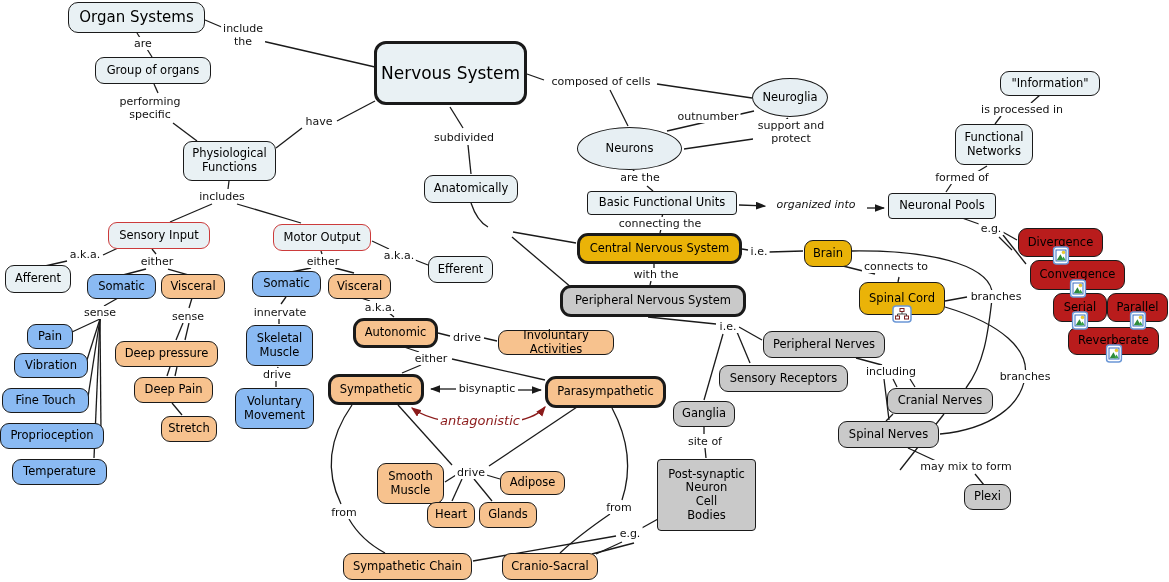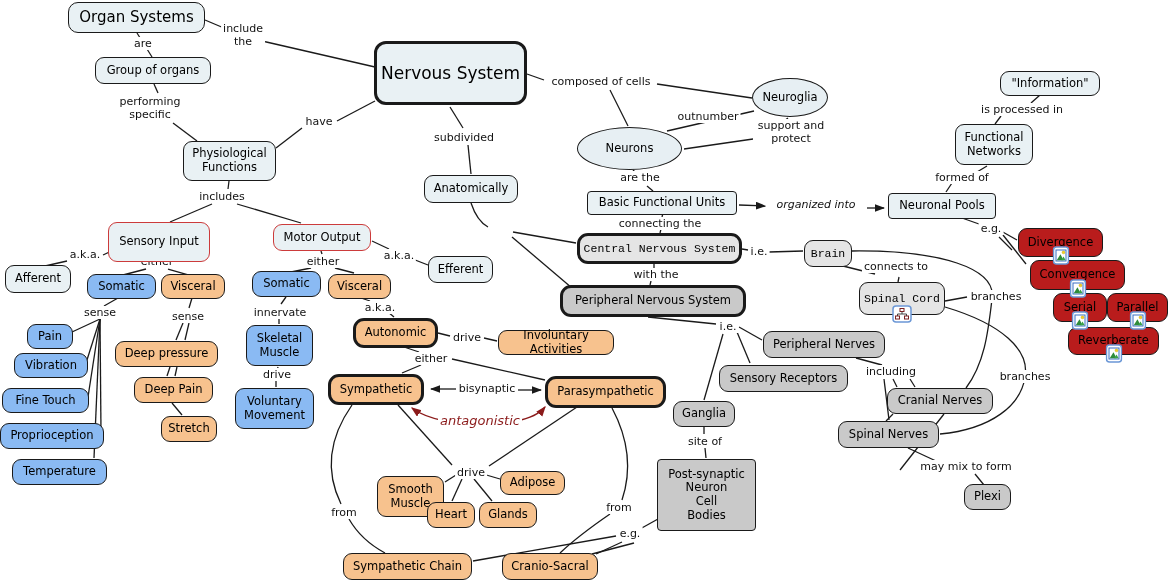--- a/index.html
+++ b/index.html
@@ -11,21 +11,21 @@
           color:#111;background:#fff;text-align:center;white-space:pre-line;padding:0 2px;}
   .l-italic{font-style:italic;}
   .l-red{color:#8b1a1a;font-style:italic;font-size:13px;}
   .node{position:absolute;box-sizing:border-box;display:flex;align-items:center;justify-content:center;
         text-align:center;font:11.5px/1.18 "DejaVu Sans",sans-serif;color:#000;
         border:1.3px solid #1a1a1a;border-radius:9px;background:#e9f1f4;padding:1px 3px;
         white-space:pre-line;cursor:default;}
   .s-big{font-size:15px;border-width:1.6px;border-radius:10px;}
   .s-huge{font-size:17px;border-width:3px;border-radius:12px;}
   .s-ellipse{border-radius:50%;background:#e7eff3;}
-  .s-yellow{background:#e5e5e5;font-family:Liberation Mono, monospace;}
+  .s-yellow{background:#eab308;}
   .s-gray{background:#c9c9c9;}
   .s-blue{background:#8abaf3;}
   .s-orange{background:#f7c28e;}
   .s-bold{border-width:3px;border-radius:11px;}
   .s-red{border-color:#cc3b3b;}
   .s-lightblue{background:#b91c1c;}
   .s-round{border-radius:4px;}
   .node .res-icon{position:absolute;left:50%;bottom:-9px;transform:translateX(-50%);z-index:6;line-height:0;}
 </style>
 </head>
@@ -208,21 +208,21 @@
       <div class="node" style="left: 424px; top: 175px; width: 94px; height: 28px;"><span>Anatomically</span></div>
       <div class="node s-ellipse" style="left: 752px; top: 78px; width: 76px; height: 39px;"><span>Neuroglia</span></div>
       <div class="node s-ellipse" style="left: 577px; top: 127px; width: 105px; height: 43px;"><span>Neurons</span></div>
       <div class="node s-round" style="left: 587px; top: 191px; width: 150px; height: 24px;"><span>Basic Functional Units</span></div>
       <div class="node s-round" style="left: 888px; top: 193px; width: 108px; height: 26px;"><span>Neuronal Pools</span></div>
       <div class="node" style="left: 955px; top: 124px; width: 78px; height: 41px;"><span>Functional
 Networks</span></div>
       <div class="node" style="left: 1000px; top: 71px; width: 100px; height: 25px;"><span>"Information"</span></div>
       <div class="node" style="left: 5px; top: 265px; width: 66px; height: 28px;"><span>Afferent</span></div>
       <div class="node" style="left: 428px; top: 256px; width: 65px; height: 27px;"><span>Efferent</span></div>
-      <div class="node s-red" style="left: 108px; top: 222px; width: 102px; height: 40px;"><span>Sensory Input</span></div>
+      <div class="node s-red" style="left: 108px; top: 222px; width: 102px; height: 27px;"><span>Sensory Input</span></div>
       <div class="node s-red" style="left: 273px; top: 224px; width: 98px; height: 27px;"><span>Motor Output</span></div>
       <div class="node s-yellow s-bold" style="left: 577px; top: 233px; width: 165px; height: 31px;"><span>Central Nervous System</span></div>
       <div class="node s-yellow" style="left: 804px; top: 240px; width: 48px; height: 27px;"><span>Brain</span></div>
       <div class="node s-yellow" style="left: 859px; top: 282px; width: 86px; height: 33px;"><span>Spinal Cord</span><span class="res-icon"><svg width="20" height="18" viewBox="0 0 20 18">
             <rect x="1" y="1" width="18" height="16" rx="3" fill="#fff" stroke="#6b97d6" stroke-width="1.5"></rect>
             <path d="M10 6.5 V9 M5.5 11 V9 H14.5 V11" stroke="#444" stroke-width="1" fill="none"></path>
             <rect x="8" y="3.5" width="4" height="3" fill="#fff" stroke="#7a2020"></rect>
             <rect x="3.5" y="11" width="4" height="3" fill="#fff" stroke="#7a2020"></rect>
             <rect x="12.5" y="11" width="4" height="3" fill="#fff" stroke="#7a2020"></rect>
           </svg></span></div>
@@ -250,21 +250,21 @@
       <div class="node s-blue" style="left: 252px; top: 271px; width: 69px; height: 26px;"><span>Somatic</span></div>
       <div class="node s-orange" style="left: 328px; top: 274px; width: 63px; height: 25px;"><span>Visceral</span></div>
       <div class="node s-blue" style="left: 246px; top: 325px; width: 67px; height: 41px;"><span>Skeletal
 Muscle</span></div>
       <div class="node s-blue" style="left: 235px; top: 388px; width: 79px; height: 41px;"><span>Voluntary
 Movement</span></div>
       <div class="node s-orange s-bold" style="left: 353px; top: 318px; width: 85px; height: 30px;"><span>Autonomic</span></div>
       <div class="node s-orange" style="left: 498px; top: 330px; width: 116px; height: 25px;"><span>Involuntary Activities</span></div>
       <div class="node s-orange s-bold" style="left: 328px; top: 374px; width: 96px; height: 31px;"><span>Sympathetic</span></div>
       <div class="node s-orange s-bold" style="left: 545px; top: 376px; width: 121px; height: 32px;"><span>Parasympathetic</span></div>
-      <div class="node s-orange" style="left: 377px; top: 476px; width: 67px; height: 41px;"><span>Smooth
+      <div class="node s-orange" style="left: 377px; top: 463px; width: 67px; height: 41px;"><span>Smooth
 Muscle</span></div>
       <div class="node s-orange" style="left: 427px; top: 502px; width: 48px; height: 26px;"><span>Heart</span></div>
       <div class="node s-orange" style="left: 479px; top: 502px; width: 58px; height: 26px;"><span>Glands</span></div>
       <div class="node s-orange" style="left: 500px; top: 471px; width: 65px; height: 24px;"><span>Adipose</span></div>
       <div class="node s-orange" style="left: 343px; top: 553px; width: 129px; height: 27px;"><span>Sympathetic Chain</span></div>
       <div class="node s-orange" style="left: 502px; top: 553px; width: 96px; height: 27px;"><span>Cranio-Sacral</span></div>
       <div class="node s-lightblue" style="left: 1018px; top: 228px; width: 85px; height: 29px;"><span>Divergence</span><span class="res-icon"><svg width="17" height="19" viewBox="0 0 17 19">
             <rect x="1" y="1" width="15" height="17" rx="3" fill="#fff" stroke="#6b97d6" stroke-width="1.5"></rect>
             <rect x="3.5" y="4" width="10" height="11" fill="#fff" stroke="#3a6fc4" stroke-width="1"></rect>
             <path d="M4.2 14.2 L8 8.2 L11 14.2 Z" fill="#2e8b3a"></path>

